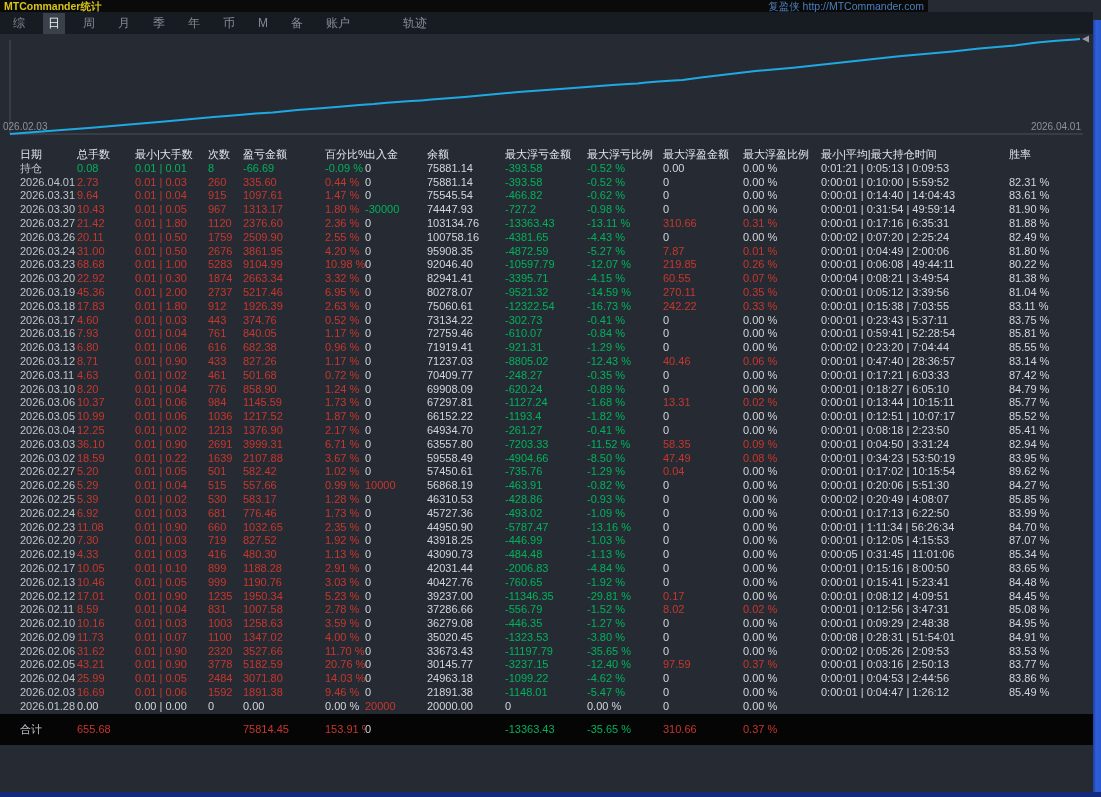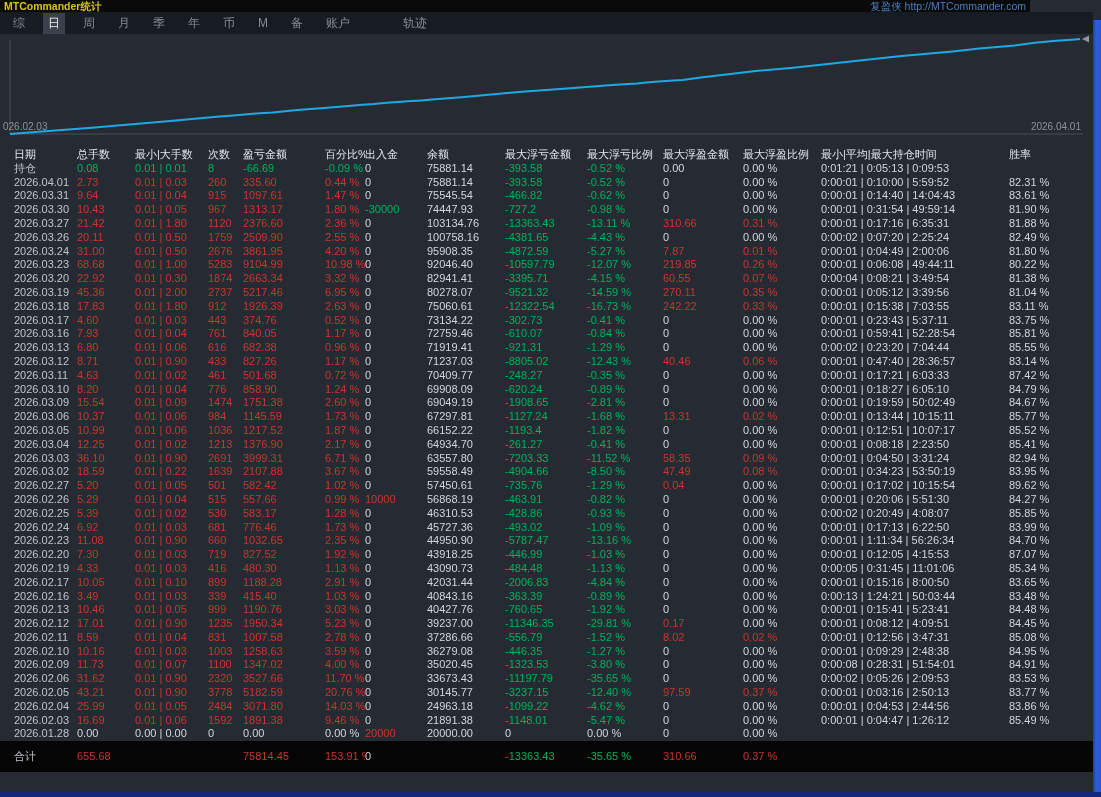--- a/index.html
+++ b/index.html
@@ -1,19 +1,19 @@
 <!DOCTYPE html>
 <html><head>
 <meta charset="utf-8">
 <style>
   html,body{margin:0;padding:0;background:#000;}
   .win{position:relative;width:1101px;height:797px;background:#262b33;overflow:hidden;
        font-family:"Liberation Sans","DejaVu Sans",sans-serif;}
   
-  .titlebar{position:absolute;top:0;left:0;width:1030px;height:12px;background:#0a0a0a;
+  .titlebar{position:absolute;top:0;left:0;width:928px;height:12px;background:#0a0a0a;
             display:flex;justify-content:space-between;align-items:center;padding:0 4px;box-sizing:border-box;}
   .apptitle{color:#d6c41a;font-size:10.5px;font-weight:bold;line-height:11px;}
   .brand{color:#4b7fbe;font-size:10.5px;line-height:11px;}
   
   .menubar{position:absolute;top:12px;left:0;width:1093px;height:22px;background:#171c23;
            display:flex;align-items:center;padding-left:8px;box-sizing:border-box;}
   .mi{color:#858b93;font-size:12px;padding:2px 5px;margin-right:13px;cursor:default;}
   .mi.sel{background:#3a414b;color:#f2f2f2;}
   .mi.gap{margin-left:30px;}
   
@@ -24,21 +24,21 @@
   
   table{position:absolute;top:148px;left:0;width:1093px;border-collapse:collapse;table-layout:fixed;}
   th,td{font-size:11px;line-height:13.8px;height:13.8px;padding:0;text-align:left;
         white-space:nowrap;overflow:hidden;font-weight:normal;}
   th{color:#e2e5e9;}
   td.c-r{color:#c8372d;}
   td.c-g{color:#00b25c;}
   td.c-w{color:#d2d6da;}
   td.c-d{color:#bfc4ca;margin-left:48px;}
   tr.total td{background:#050505;height:31px;line-height:15px;}
-  th:first-child,td:first-child{padding-left:14px;}
+  th:first-child,td:first-child{padding-left:20px;}
   
   .scrollbar{position:absolute;top:20px;right:0;width:8px;height:777px;
              background:linear-gradient(to right,#1d3fa6,#2e5fd8 40%,#2a57cc);}
   .bottom-border{position:absolute;left:0;bottom:0;width:1101px;height:5px;background:#14297c;}
 </style>
 </head>
 <body>
 
 <div class="win">
 
@@ -374,36 +374,20 @@
           <td class="c-w">0</td>
           <td class="c-w">69908.09</td>
           <td class="c-g">-620.24</td>
           <td class="c-g">-0.89 %</td>
           <td class="c-w">0</td>
           <td class="c-w">0.00 %</td>
           <td class="c-w">0:00:01 | 0:18:27 | 6:05:10</td>
           <td class="c-w">84.79 %</td>
         </tr>
         <tr>
-          <td class="c-d">2026.03.09</td>
-          <td class="c-r">15.54</td>
-          <td class="c-r">0.01 | 0.09</td>
-          <td class="c-r">1474</td>
-          <td class="c-r">1751.38</td>
-          <td class="c-r">2.60 %</td>
-          <td class="c-w">0</td>
-          <td class="c-w">69049.19</td>
-          <td class="c-g">-1908.65</td>
-          <td class="c-g">-2.81 %</td>
-          <td class="c-w">0</td>
-          <td class="c-w">0.00 %</td>
-          <td class="c-w">0:00:01 | 0:19:59 | 50:02:49</td>
-          <td class="c-w">84.67 %</td>
-        </tr>
-        <tr>
           <td class="c-d">2026.03.06</td>
           <td class="c-r">10.37</td>
           <td class="c-r">0.01 | 0.06</td>
           <td class="c-r">984</td>
           <td class="c-r">1145.59</td>
           <td class="c-r">1.73 %</td>
           <td class="c-w">0</td>
           <td class="c-w">67297.81</td>
           <td class="c-g">-1127.24</td>
           <td class="c-g">-1.68 %</td>
@@ -598,36 +582,20 @@
           <td class="c-w">0</td>
           <td class="c-w">42031.44</td>
           <td class="c-g">-2006.83</td>
           <td class="c-g">-4.84 %</td>
           <td class="c-w">0</td>
           <td class="c-w">0.00 %</td>
           <td class="c-w">0:00:01 | 0:15:16 | 8:00:50</td>
           <td class="c-w">83.65 %</td>
         </tr>
         <tr>
-          <td class="c-d">2026.02.16</td>
-          <td class="c-r">3.49</td>
-          <td class="c-r">0.01 | 0.03</td>
-          <td class="c-r">339</td>
-          <td class="c-r">415.40</td>
-          <td class="c-r">1.03 %</td>
-          <td class="c-w">0</td>
-          <td class="c-w">40843.16</td>
-          <td class="c-g">-363.39</td>
-          <td class="c-g">-0.89 %</td>
-          <td class="c-w">0</td>
-          <td class="c-w">0.00 %</td>
-          <td class="c-w">0:00:13 | 1:24:21 | 50:03:44</td>
-          <td class="c-w">83.48 %</td>
-        </tr>
-        <tr>
           <td class="c-d">2026.02.13</td>
           <td class="c-r">10.46</td>
           <td class="c-r">0.01 | 0.05</td>
           <td class="c-r">999</td>
           <td class="c-r">1190.76</td>
           <td class="c-r">3.03 %</td>
           <td class="c-w">0</td>
           <td class="c-w">40427.76</td>
           <td class="c-g">-760.65</td>
           <td class="c-g">-1.92 %</td>

